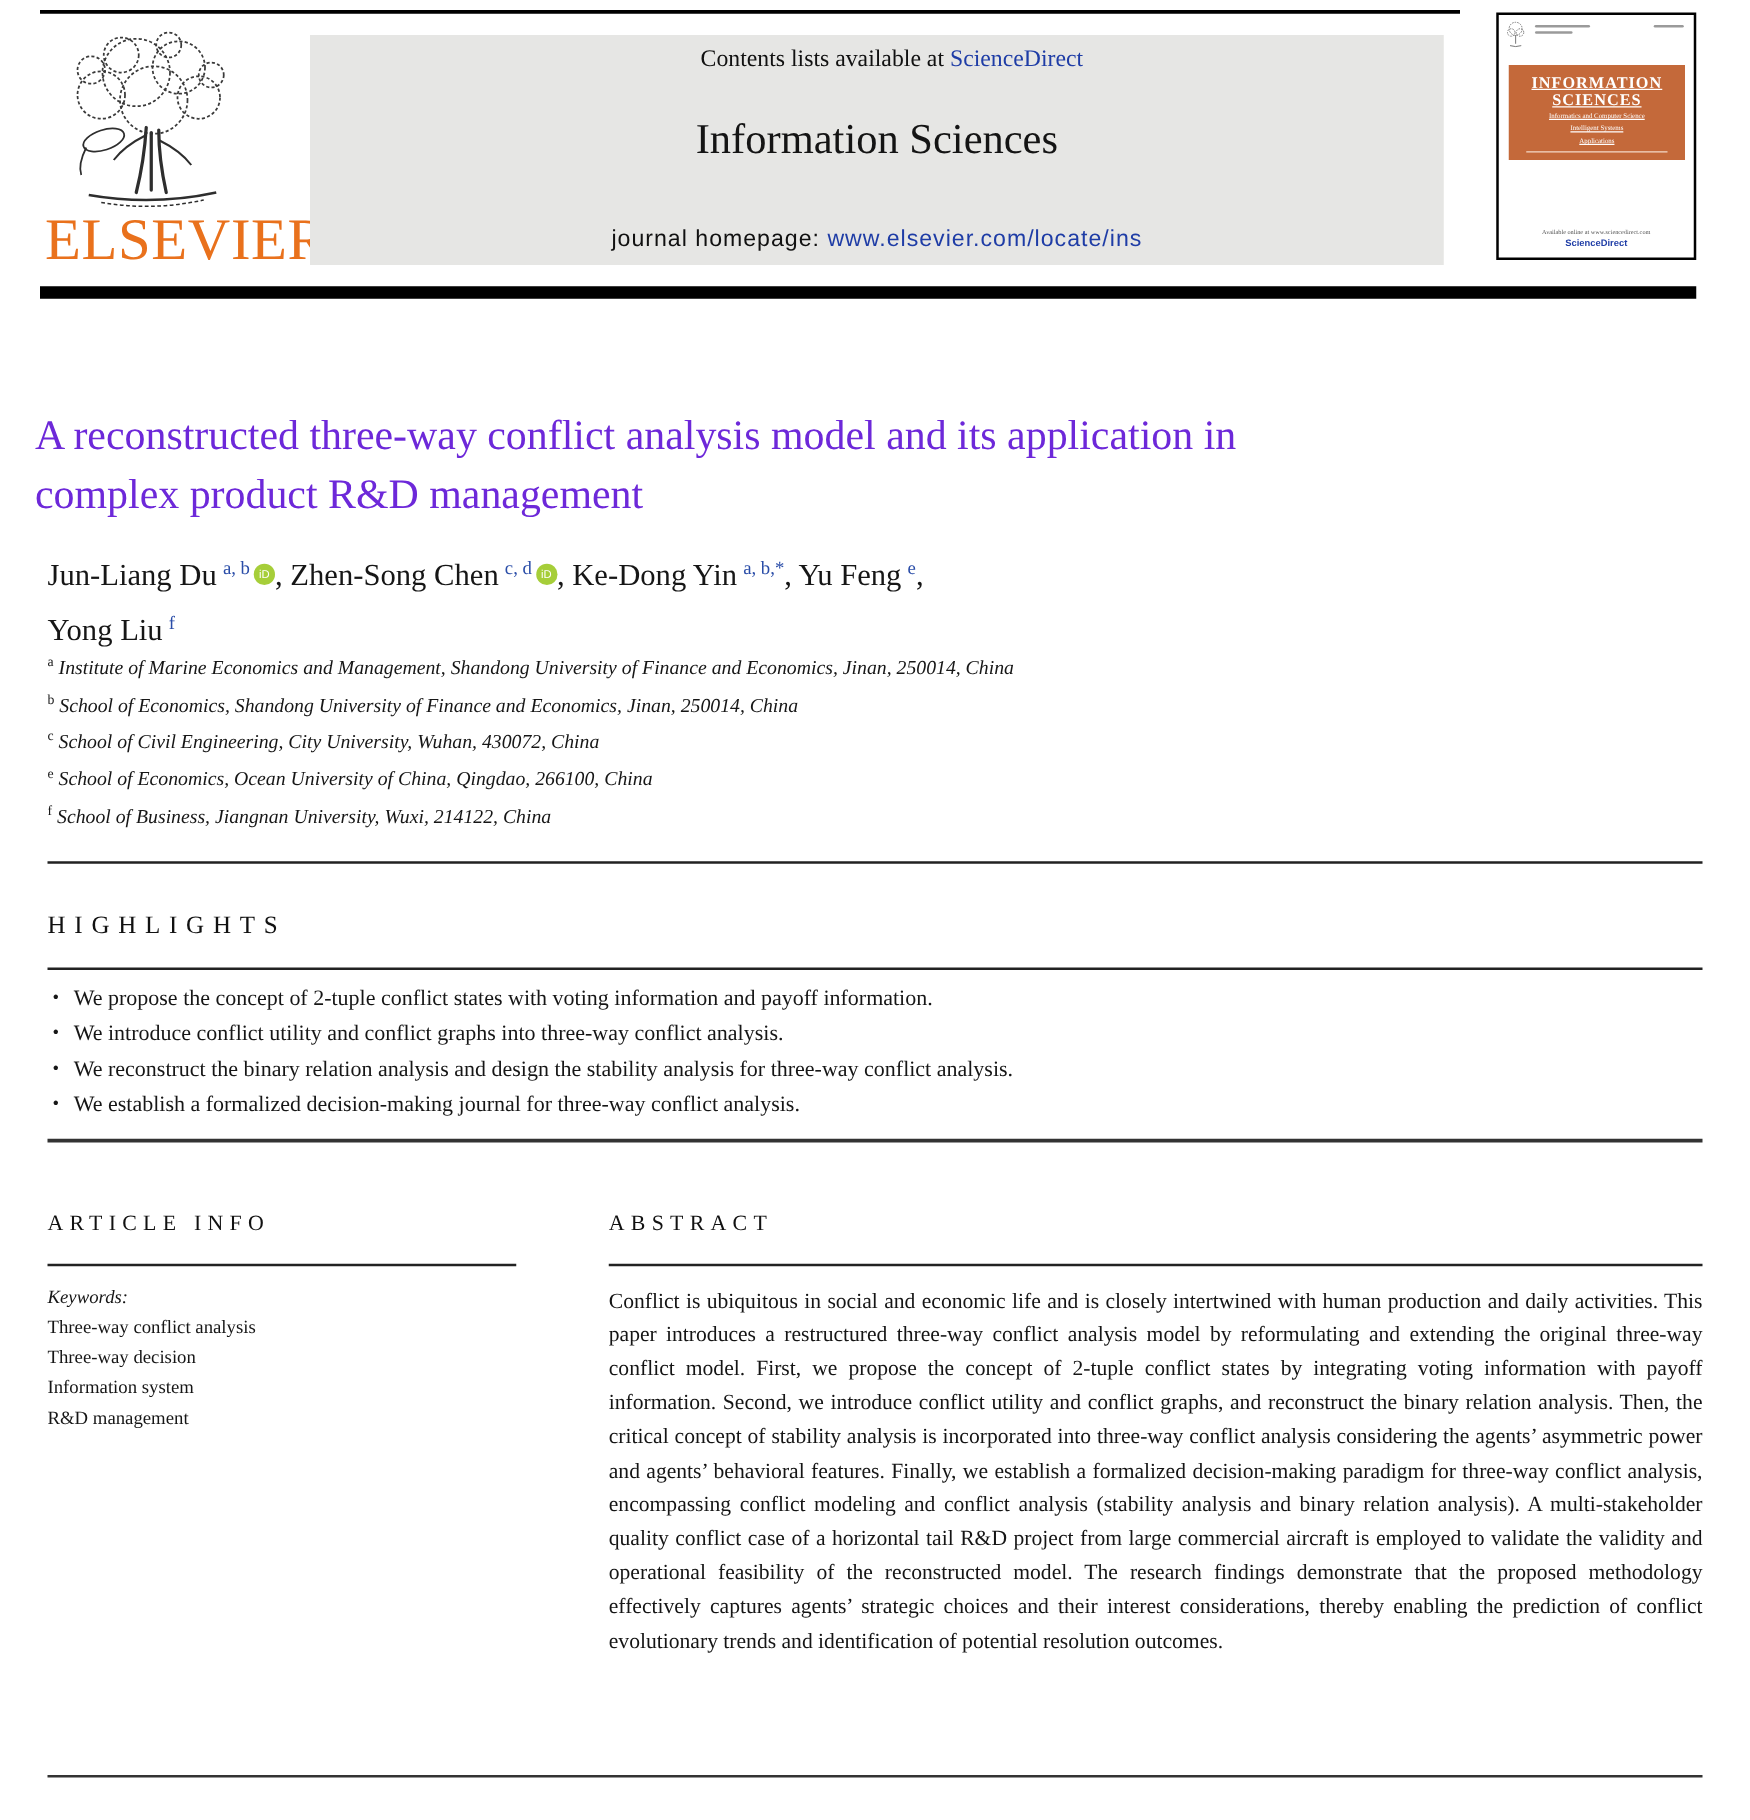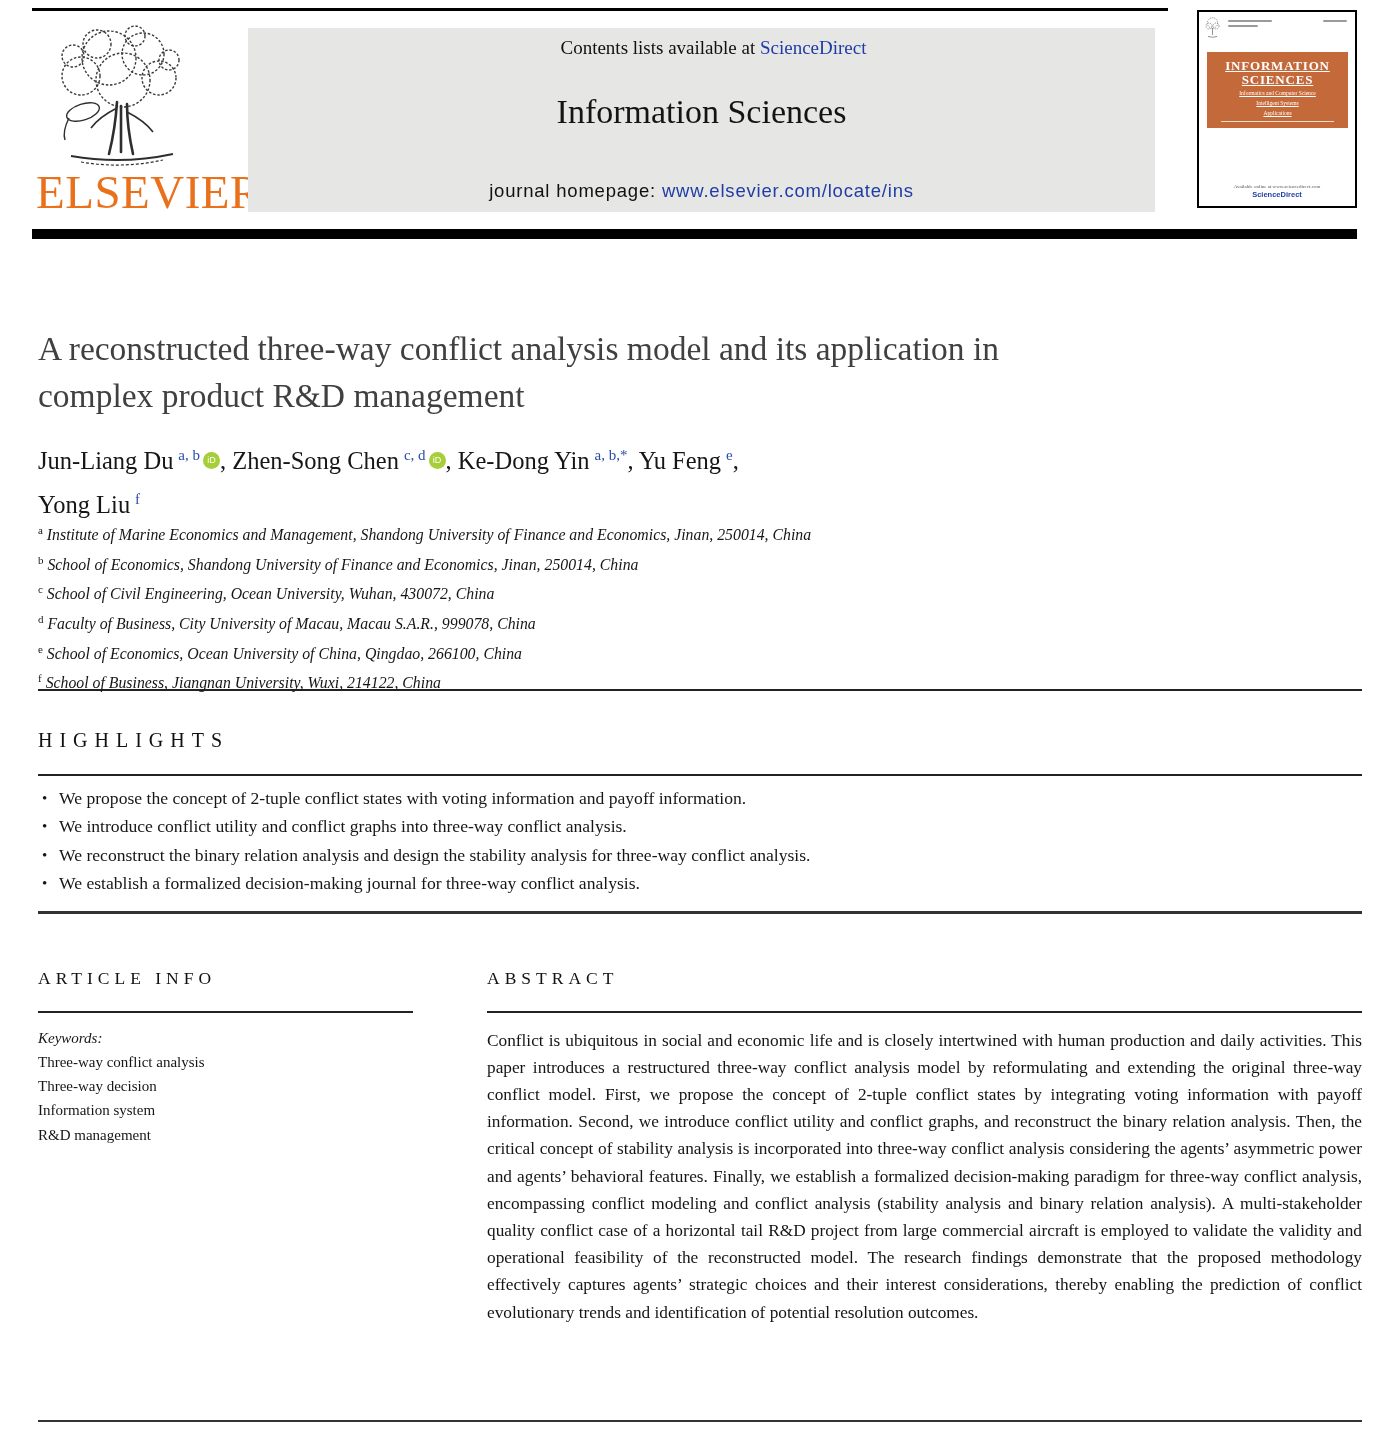--- a/index.html
+++ b/index.html
@@ -59,22 +59,22 @@
   .cover-orange .ctag { font-size:6px; letter-spacing:1px; }
   .cover-bottom { position:absolute; bottom:7px; left:0; width:100%; text-align:center; }
   .cover-bottom .cb1 { font-size:5px; color:#555; line-height:6px; }
   .cover-bottom .cb2 { font-size:7.5px; font-weight:bold; color:#1f3da6; font-family:"Liberation Sans", sans-serif; }
 
   
   .thick-bar { left:32px; top:229px; width:1325px; height:10px; background:#000; }
 
   
   .title {
-    left:38px; top:325px; width:990px;
-    font-size:33.5px; line-height:47px; color:#404040;
+    left:28px; top:325px; width:990px;
+    font-size:33.5px; line-height:47px; color:#6d28d9;
   }
   .authors { left:38px; top:436px; width:1020px; font-size:24.5px; line-height:38px; }
   .authors sup { color:#2a4da8; font-size:15px; }
   .orcid {
     display:inline-block; width:17px; height:17px; border-radius:50%;
     background:#a6ce39; color:#fff; font-size:9px; line-height:17px;
     text-align:center; font-family:"Liberation Sans", sans-serif;
     position:relative; top:-6px; margin-left:3px;
   }
   .affils { left:38px; top:518px; font-size:15.8px; line-height:24.4px; }
@@ -186,22 +186,21 @@
 
 <div class="abs thick-bar"></div>
 
 <h1 class="abs title" style="margin:0; font-weight:normal;">A reconstructed three-way conflict analysis model and its application in complex product R&amp;D management</h1>
 
 <div class="abs authors"><span class="author">Jun-Liang Du</span> <sup>a, b</sup><span class="orcid">iD</span>, <span class="author">Zhen-Song Chen</span> <sup>c, d</sup><span class="orcid">iD</span>, <span class="author">Ke-Dong Yin</span> <sup>a, b,*</sup>, <span class="author">Yu Feng</span> <sup>e</sup>,<br><span class="author">Yong Liu</span> <sup>f</sup></div>
 
 <div class="abs affils">
     <div class="aff-row"><sup>a</sup> <span class="aff-text">Institute of Marine Economics and Management, Shandong University of Finance and Economics, Jinan, 250014, China</span></div>
     <div class="aff-row"><sup>b</sup> <span class="aff-text">School of Economics, Shandong University of Finance and Economics, Jinan, 250014, China</span></div>
-    <div class="aff-row"><sup>c</sup> <span class="aff-text">School of Civil Engineering, Ocean University, Wuhan, 430072, China</span></div>
-    <div class="aff-row"><sup>d</sup> <span class="aff-text">Faculty of Business, City University of Macau, Macau S.A.R., 999078, China</span></div>
+    <div class="aff-row"><sup>c</sup> <span class="aff-text">School of Civil Engineering, City University, Wuhan, 430072, China</span></div>
     <div class="aff-row"><sup>e</sup> <span class="aff-text">School of Economics, Ocean University of China, Qingdao, 266100, China</span></div>
     <div class="aff-row"><sup>f</sup> <span class="aff-text">School of Business, Jiangnan University, Wuxi, 214122, China</span></div>
   </div>
 
 <div class="abs rule rule-a"></div>
 <div class="abs hl-head">HIGHLIGHTS</div>
 <div class="abs rule rule-b"></div>
 <ul class="abs hl-list">
     <li>We propose the concept of 2-tuple conflict states with voting information and payoff information.</li>
     <li>We introduce conflict utility and conflict graphs into three-way conflict analysis.</li>

